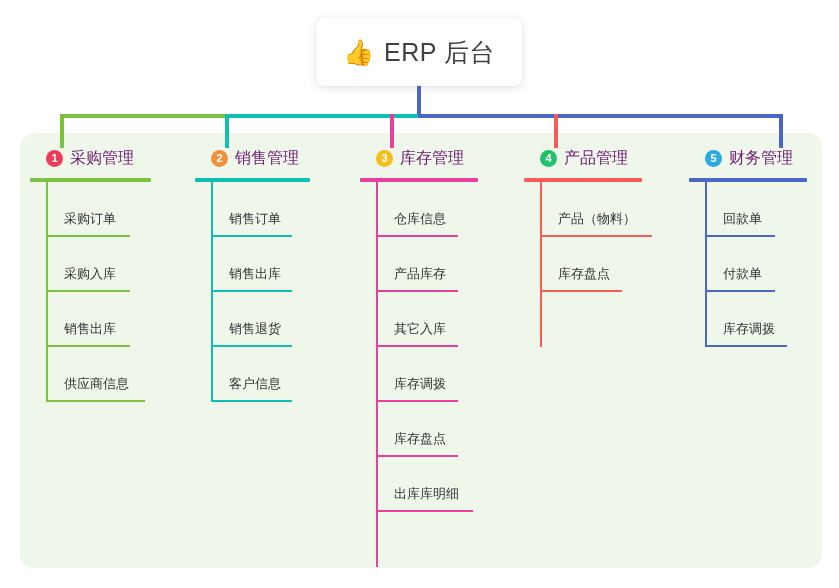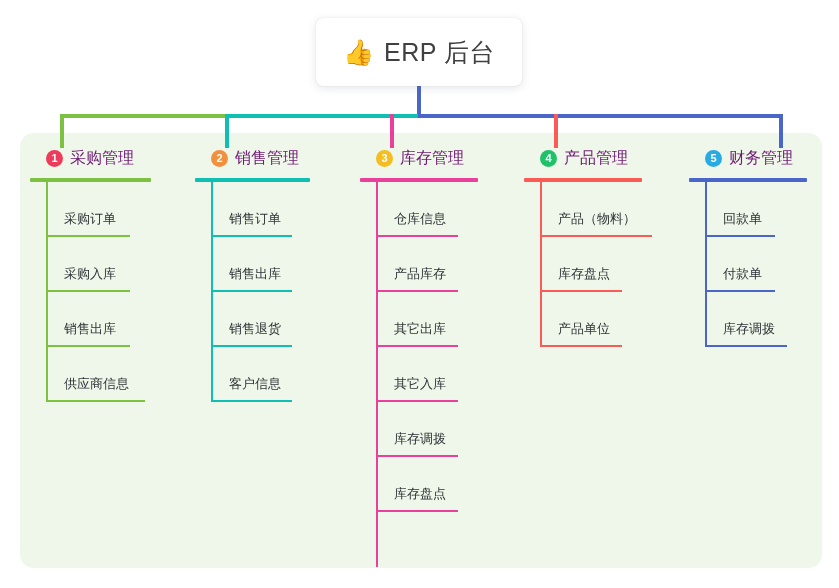--- a/index.html
+++ b/index.html
@@ -222,57 +222,53 @@
           <div class="rail" style="background: rgb(234, 63, 154); height: 385px;"></div>
           <div class="item">
             <span class="item-label">仓库信息</span>
             <div class="item-rule" style="background: rgb(234, 63, 154); width: 82px;"></div>
           </div>
           <div class="item">
             <span class="item-label">产品库存</span>
             <div class="item-rule" style="background: rgb(234, 63, 154); width: 82px;"></div>
           </div>
           <div class="item">
-            <span class="item-label">其它出库</span>
-            <div class="item-rule" style="background: rgb(234, 63, 154); width: 82px;"></div>
-          </div>
-          <div class="item">
             <span class="item-label">其它入库</span>
             <div class="item-rule" style="background: rgb(234, 63, 154); width: 82px;"></div>
           </div>
           <div class="item">
             <span class="item-label">库存调拨</span>
             <div class="item-rule" style="background: rgb(234, 63, 154); width: 82px;"></div>
           </div>
           <div class="item">
             <span class="item-label">库存盘点</span>
             <div class="item-rule" style="background: rgb(234, 63, 154); width: 82px;"></div>
+          </div>
+          <div class="item">
+            <span class="item-label">出库库明细</span>
+            <div class="item-rule" style="background: rgb(234, 63, 154); width: 97px;"></div>
           </div>
         </div>
       </div>
       <div class="column" style="left: 524px;">
         <div class="col-head">
           <span class="badge" style="background: rgb(31, 194, 107);">4</span>
           <span class="col-title">产品管理</span>
         </div>
         <div class="head-rule" style="background: rgb(250, 91, 86); width: 118px;"></div>
         <div class="col-body" style="height: 209px;">
           <div class="rail" style="background: rgb(250, 91, 86); height: 165px;"></div>
           <div class="item">
             <span class="item-label">产品（物料）</span>
             <div class="item-rule" style="background: rgb(250, 91, 86); width: 112px;"></div>
           </div>
           <div class="item">
             <span class="item-label">库存盘点</span>
             <div class="item-rule" style="background: rgb(250, 91, 86); width: 82px;"></div>
           </div>
-          <div class="item">
-            <span class="item-label">产品单位</span>
-            <div class="item-rule" style="background: rgb(250, 91, 86); width: 82px;"></div>
-          </div>
         </div>
       </div>
       <div class="column" style="left: 689px;">
         <div class="col-head">
           <span class="badge" style="background: rgb(41, 171, 226);">5</span>
           <span class="col-title">财务管理</span>
         </div>
         <div class="head-rule" style="background: rgb(74, 102, 200); width: 118px;"></div>
         <div class="col-body" style="height: 176px;">
           <div class="rail" style="background: rgb(74, 102, 200); height: 165px;"></div>

